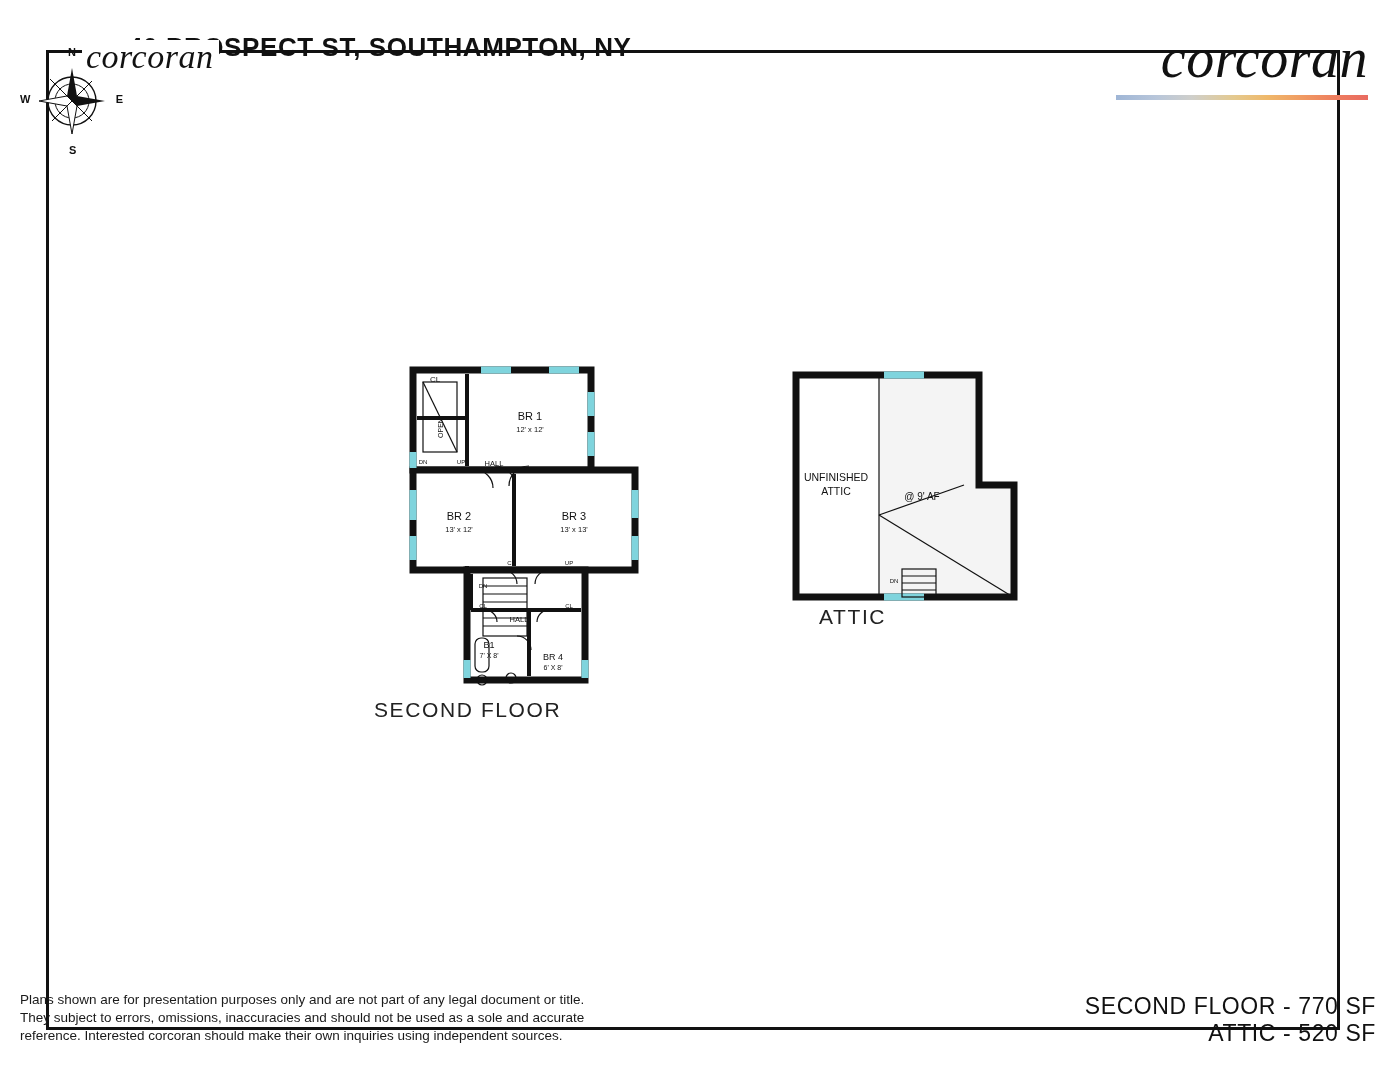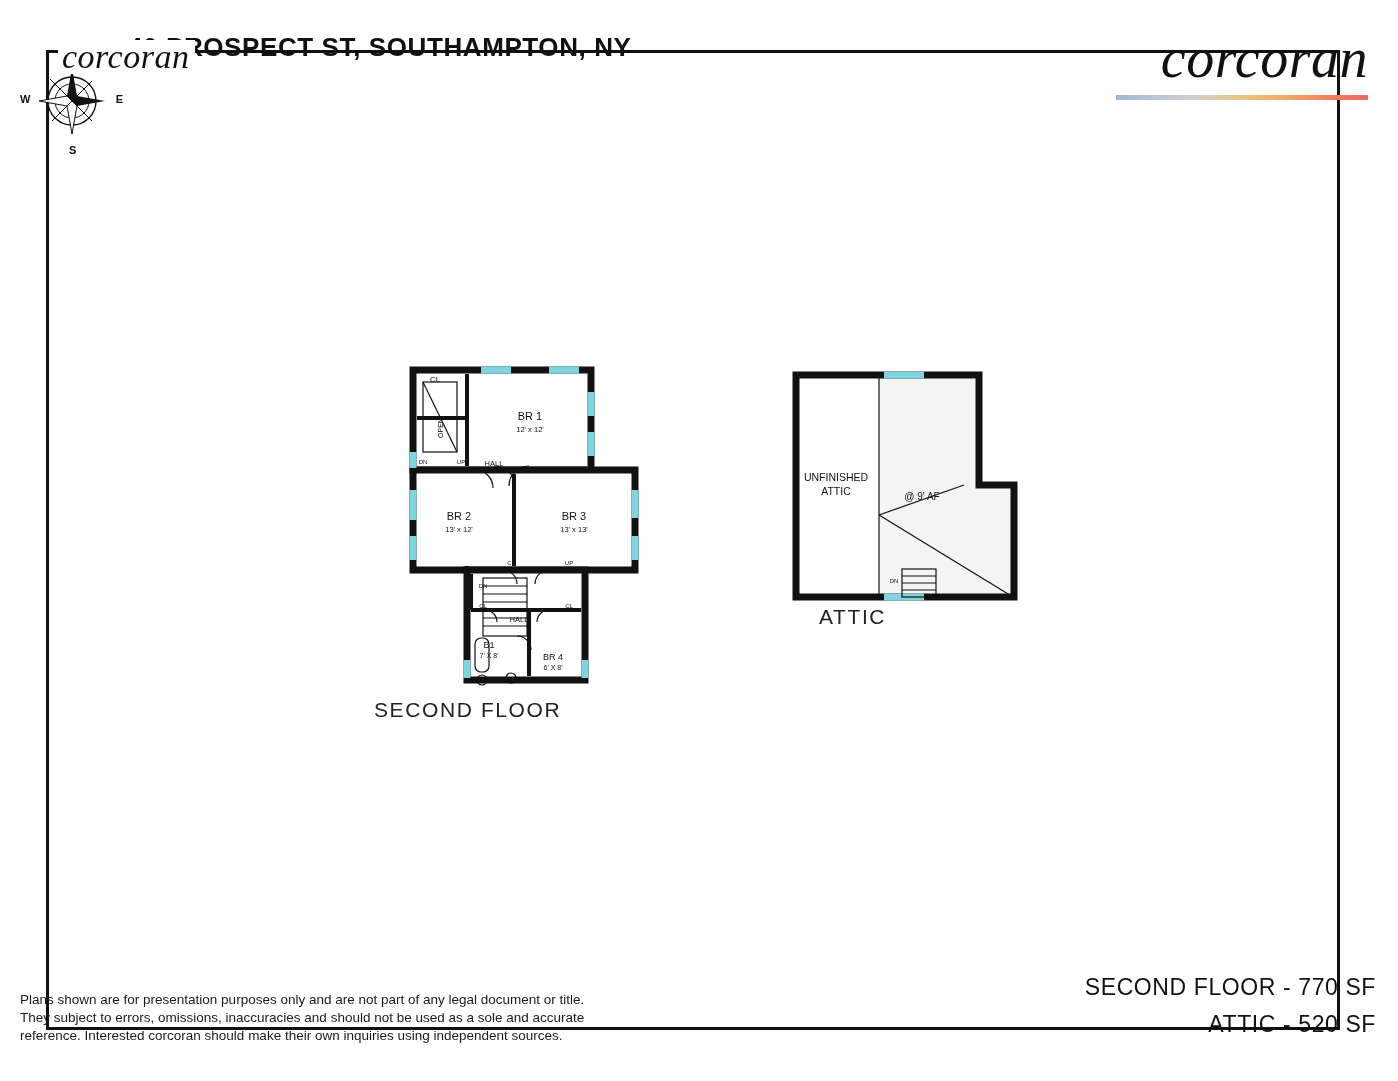--- a/index.html
+++ b/index.html
@@ -29,20 +29,21 @@
   }
 
   
   .wordmark {
     font-family: "Liberation Serif", serif;
     font-style: italic;
     font-weight: 400;
     letter-spacing: 0.5px;
     color: #111;
     white-space: nowrap;
+    margin-left: 24px;
   }
   #brand-small {
     position: absolute;
     left: 58px;
     top: 40px;
     font-size: 34px;
     line-height: 34px;
     z-index: 5;
     background: #fff;
     padding: 0 6px 0 4px;
@@ -124,24 +125,23 @@
   #areas {
     position: absolute;
     right: 22px;
     bottom: 26px;
     text-align: right;
   }
   #areas div {
     font-size: 23px;
     letter-spacing: 0.6px;
     color: #111;
-    margin-bottom: 10px;
     white-space: nowrap;
   }
-  #areas div:last-child { margin-bottom: 17px; }
+  #areas div:last-child { margin-bottom: 8px; }
 
   
 </style>
 </head>
 <body>
 
 <div id="sheet"></div>
 
 <div id="brand-small" class="wordmark">corcoran</div>
 

